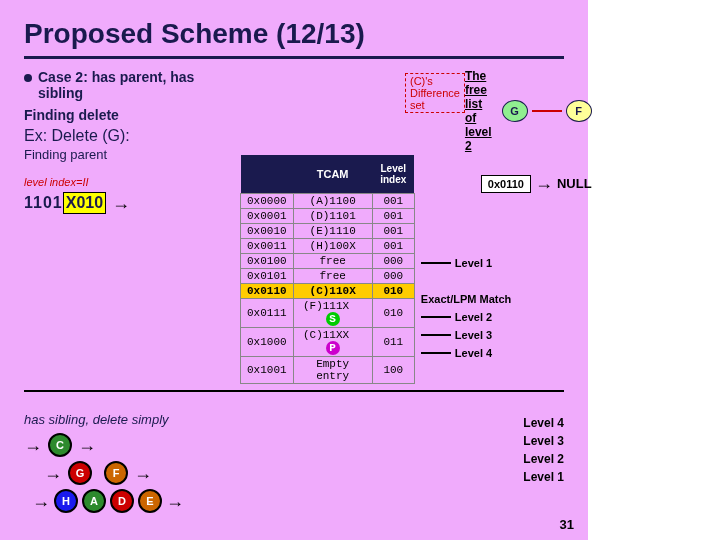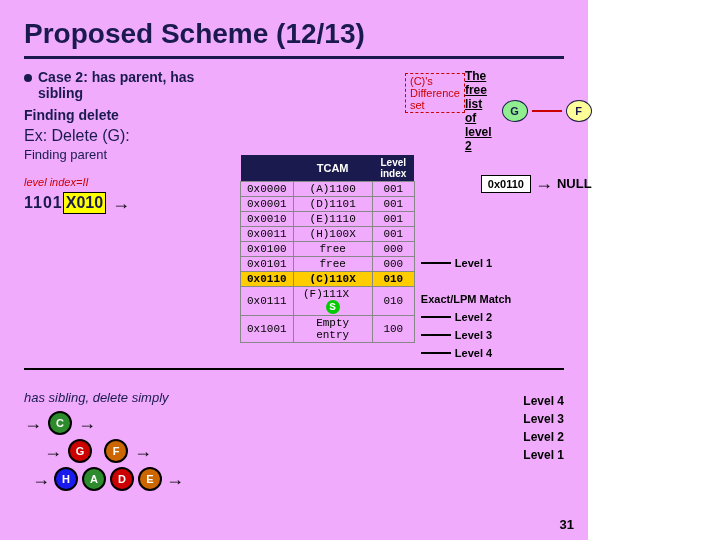--- a/index.html
+++ b/index.html
@@ -139,21 +139,21 @@
     .free-node.yellow { background: #ffff99; }
 
     .tcam-table {
       border-collapse: collapse;
       font-size: 11px;
     }
 
     .tcam-table th {
       background: #1a1a4e;
       color: #fff;
-      padding: 2px 8px;
+      padding: 8px 8px;
       text-align: center;
       font-size: 11px;
     }
 
     .tcam-table td {
       border: 1px solid #888;
       padding: 1px 6px;
       text-align: center;
       font-size: 11px;
       color: #000;
@@ -325,20 +325,25 @@
               <td>0x0110</td>
               <td>(C)110X</td>
               <td>010</td>
             </tr>
             <tr>
               <td>0x0111</td>
               <td>(F)111X &nbsp;<span class="s-badge">S</span></td>
               <td>010</td>
             </tr>
             <tr>
+              <td>0x1000</td>
+              <td>(C)11XX &nbsp;<span class="p-badge">P</span></td>
+              <td>011</td>
+            </tr>
+            <tr>
               <td>0x1001</td>
               <td>Empty entry</td>
               <td>100</td>
             </tr>
           </tbody>
         </table>
 
         <div style="display:flex; flex-direction:column; gap:0; margin-top:18px;">
 
           <div style="display:flex; align-items:center; gap:4px; margin-bottom:4px; margin-left:60px;">

